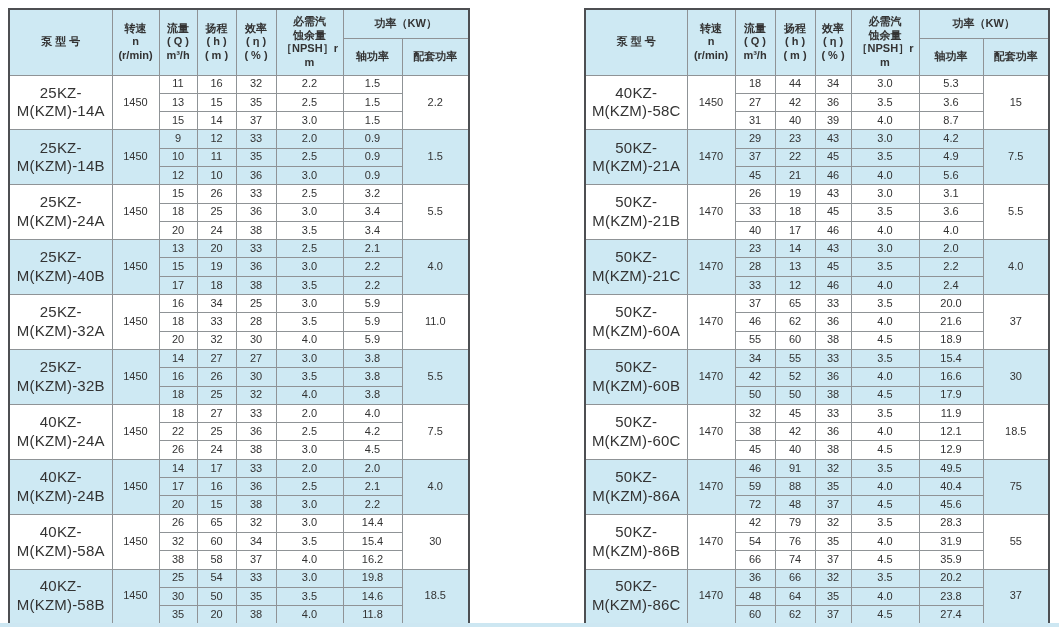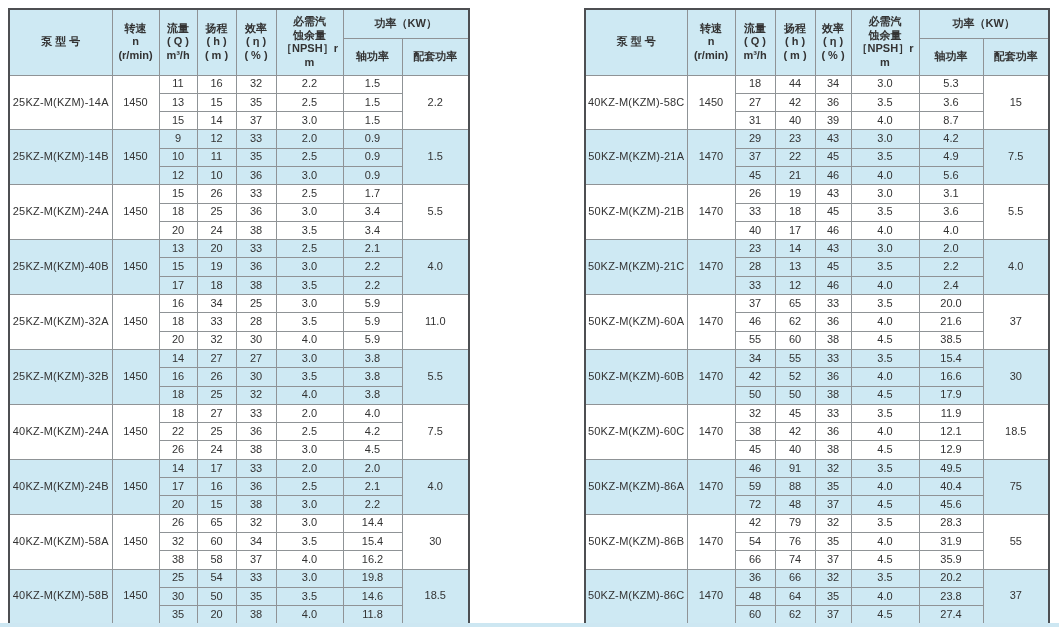--- a/index.html
+++ b/index.html
@@ -34,21 +34,21 @@
   .pump-table thead th {
     background: #cee9f3;
     font-weight: bold;
     white-space: pre-line;
   }
   .pump-table thead tr.h1 { height: 29px; }
   .pump-table thead tr.h2 { height: 37px; }
   .pump-table tbody tr { height: 18.3px; }
   .pump-table tbody tr.hl td { background: #cee9f3; }
   .pump-table tbody tr.gs td { border-top: 1px solid #7e8284; }
-  .pump-table td.model-cell { font-size: 11px; letter-spacing: 0.2px; }
+  .pump-table td.model-cell { font-size: 15px; letter-spacing: 0.2px; }
   .bottom-strip {
     position: fixed;
     left: 0; bottom: 0;
     width: 100%; height: 4px;
     background: #cde7f2;
   }
 </style>
 </head>
 <body>
 
@@ -139,21 +139,21 @@
           <td>3.0</td>
           <td>0.9</td>
         </tr>
         <tr class="gs">
           <td rowspan="3" class="model-cell">25KZ-M(KZM)-24A</td>
           <td rowspan="3">1450</td>
           <td>15</td>
           <td>26</td>
           <td>33</td>
           <td>2.5</td>
-          <td>1.7</td>
+          <td>3.2</td>
           <td rowspan="3">5.5</td>
         </tr>
         <tr>
           <td>18</td>
           <td>25</td>
           <td>36</td>
           <td>3.0</td>
           <td>3.4</td>
         </tr>
         <tr>
@@ -482,21 +482,21 @@
           <td>62</td>
           <td>36</td>
           <td>4.0</td>
           <td>21.6</td>
         </tr>
         <tr>
           <td>55</td>
           <td>60</td>
           <td>38</td>
           <td>4.5</td>
-          <td>38.5</td>
+          <td>18.9</td>
         </tr>
         <tr class="hl gs">
           <td rowspan="3" class="model-cell">50KZ-M(KZM)-60B</td>
           <td rowspan="3">1470</td>
           <td>34</td>
           <td>55</td>
           <td>33</td>
           <td>3.5</td>
           <td>15.4</td>
           <td rowspan="3">30</td>

